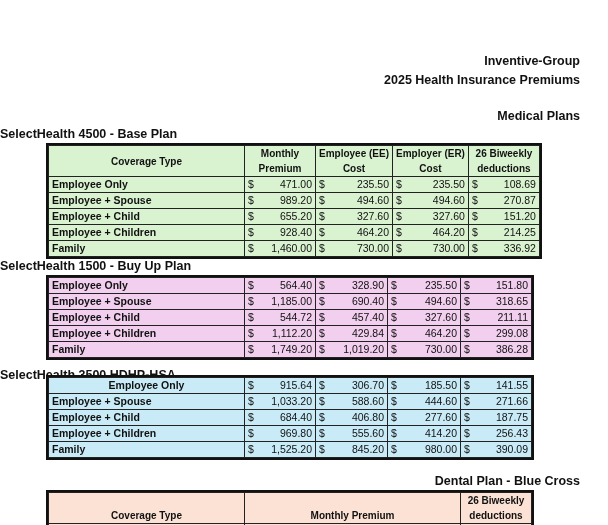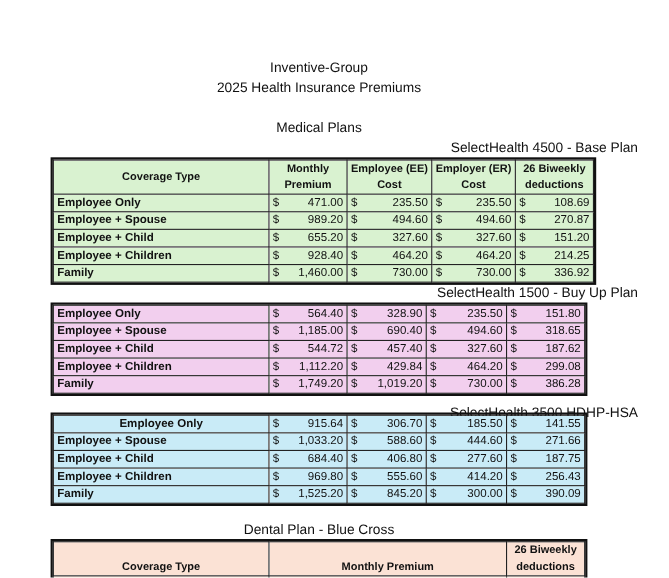--- a/index.html
+++ b/index.html
@@ -1,21 +1,21 @@
 <!DOCTYPE html>
 <html><head>
 <meta charset="utf-8">
 <style>
   html, body { margin: 0; padding: 0; background: #ffffff; }
   body { width: 608px; height: 525px; overflow: hidden; position: relative;
          font-family: "Liberation Sans", sans-serif; color: #111; }
-  .title { position: absolute; left: 0; width: 580px; text-align: center;
-           font-weight: normal; font-size: 12.5px; }
-  .subtitle { position: absolute; left: 0; width: 580px; text-align: right;
-              font-size: 12.5px; }
+  .title { position: absolute; left: 0; width: 580px; text-align: right;
+           font-weight: bold; font-size: 12.5px; }
+  .subtitle { position: absolute; left: 0; width: 580px; text-align: left;
+              font-size: 12.5px; font-weight: bold; }
   table { position: absolute; left: 48px; border-collapse: collapse;
           font-size: 10.5px; table-layout: fixed; }
   td, th { border: 1px solid #222; padding: 0 3px; height: 15px; line-height: 15px;
            white-space: nowrap; overflow: hidden; }
   table.outer { outline: 2px solid #111; }
   th { font-weight: bold; text-align: center; font-size: 10px; }
   td.label { font-weight: bold; text-align: left; }
   td.label.center { text-align: center; }
   td.money { text-align: right; }
   td.money .cur { float: left; }
@@ -115,21 +115,21 @@
         <td class="money"><span class="cur">$</span><span>1,185.00</span></td>
         <td class="money"><span class="cur">$</span><span>690.40</span></td>
         <td class="money"><span class="cur">$</span><span>494.60</span></td>
         <td class="money"><span class="cur">$</span><span>318.65</span></td>
       </tr>
       <tr>
         <td class="label">Employee + Child</td>
         <td class="money"><span class="cur">$</span><span>544.72</span></td>
         <td class="money"><span class="cur">$</span><span>457.40</span></td>
         <td class="money"><span class="cur">$</span><span>327.60</span></td>
-        <td class="money"><span class="cur">$</span><span>187.62</span></td>
+        <td class="money"><span class="cur">$</span><span>211.11</span></td>
       </tr>
       <tr>
         <td class="label">Employee + Children</td>
         <td class="money"><span class="cur">$</span><span>1,112.20</span></td>
         <td class="money"><span class="cur">$</span><span>429.84</span></td>
         <td class="money"><span class="cur">$</span><span>464.20</span></td>
         <td class="money"><span class="cur">$</span><span>299.08</span></td>
       </tr>
       <tr>
         <td class="label">Family</td>
@@ -177,21 +177,21 @@
         <td class="label">Employee + Children</td>
         <td class="money"><span class="cur">$</span><span>969.80</span></td>
         <td class="money"><span class="cur">$</span><span>555.60</span></td>
         <td class="money"><span class="cur">$</span><span>414.20</span></td>
         <td class="money"><span class="cur">$</span><span>256.43</span></td>
       </tr>
       <tr>
         <td class="label">Family</td>
         <td class="money"><span class="cur">$</span><span>1,525.20</span></td>
         <td class="money"><span class="cur">$</span><span>845.20</span></td>
-        <td class="money"><span class="cur">$</span><span>300.00</span></td>
+        <td class="money"><span class="cur">$</span><span>980.00</span></td>
         <td class="money"><span class="cur">$</span><span>390.09</span></td>
       </tr>
     </tbody>
 </table>
 
 <div class="title" style="top:474px;">Dental Plan - Blue Cross</div>
 
 <table class="outer peach" style="top:492px;">
   <colgroup>
       <col style="width:196px">

